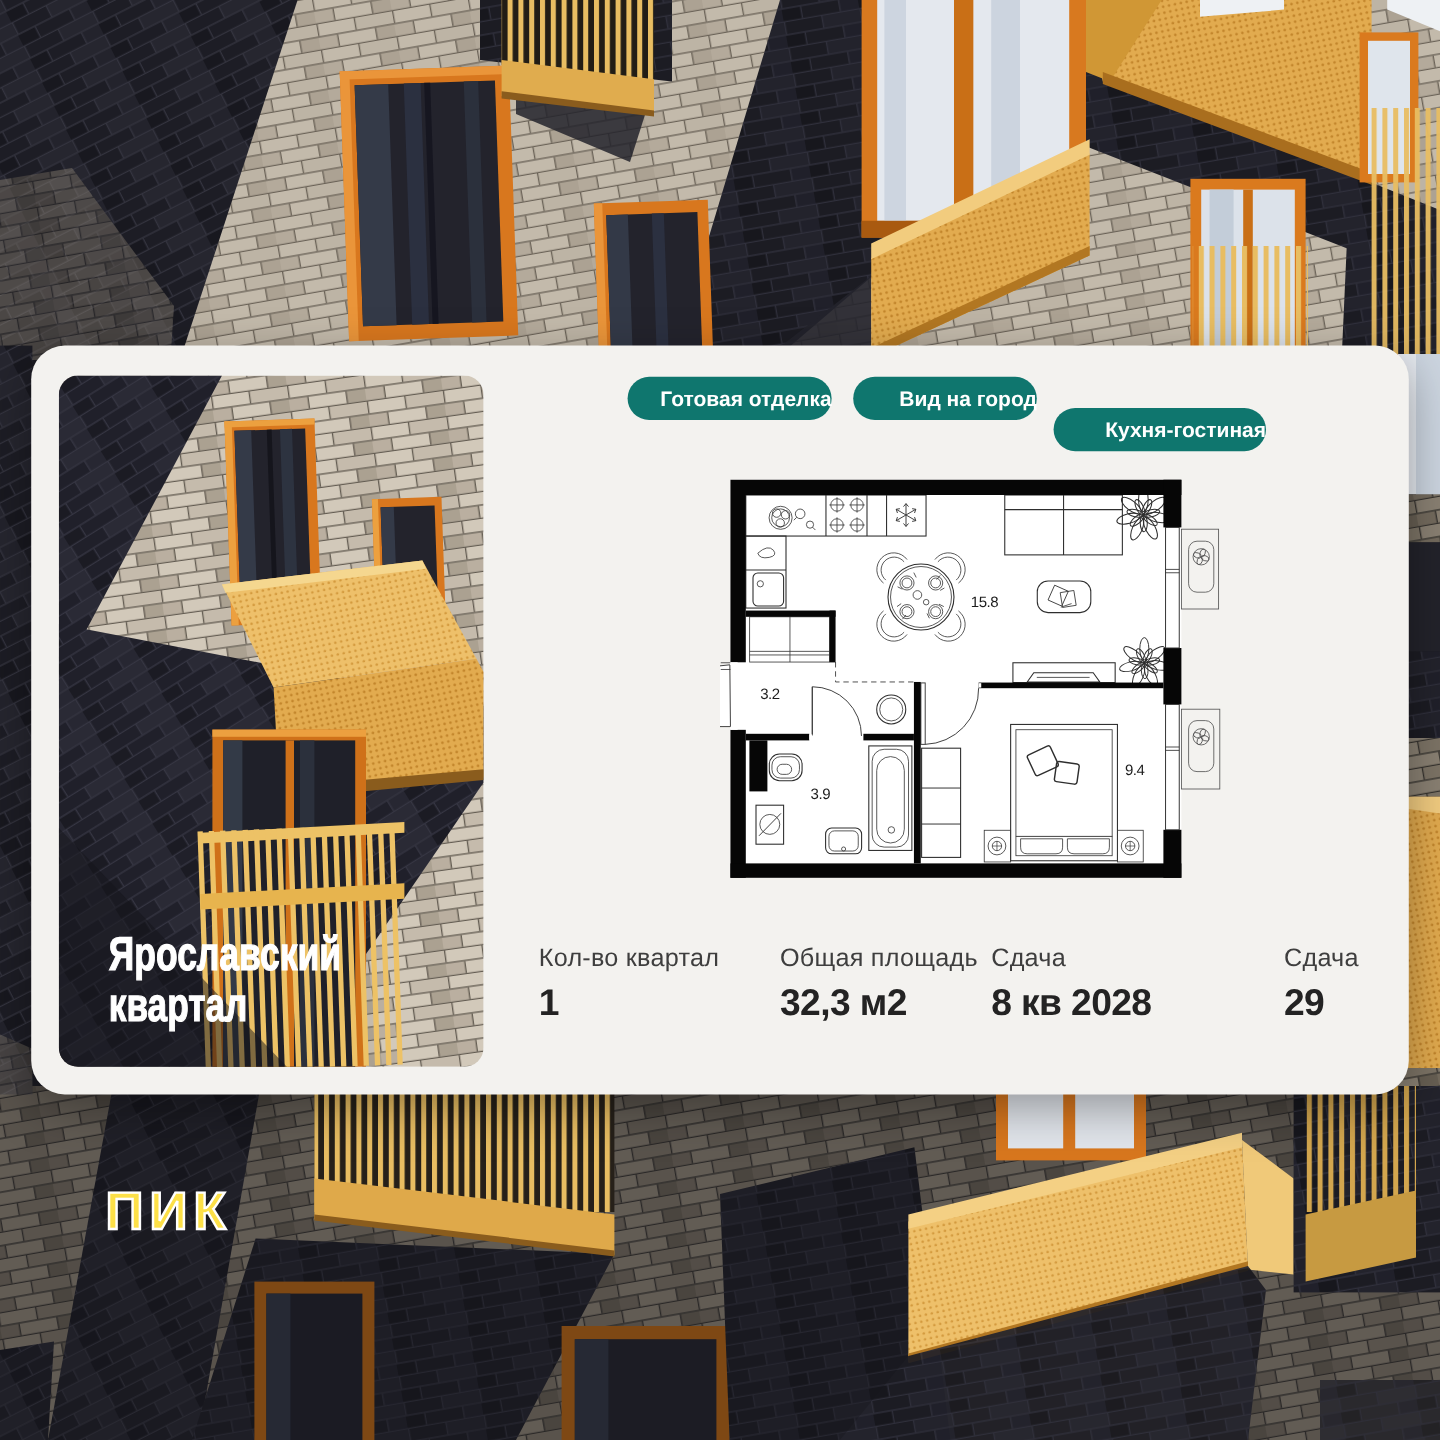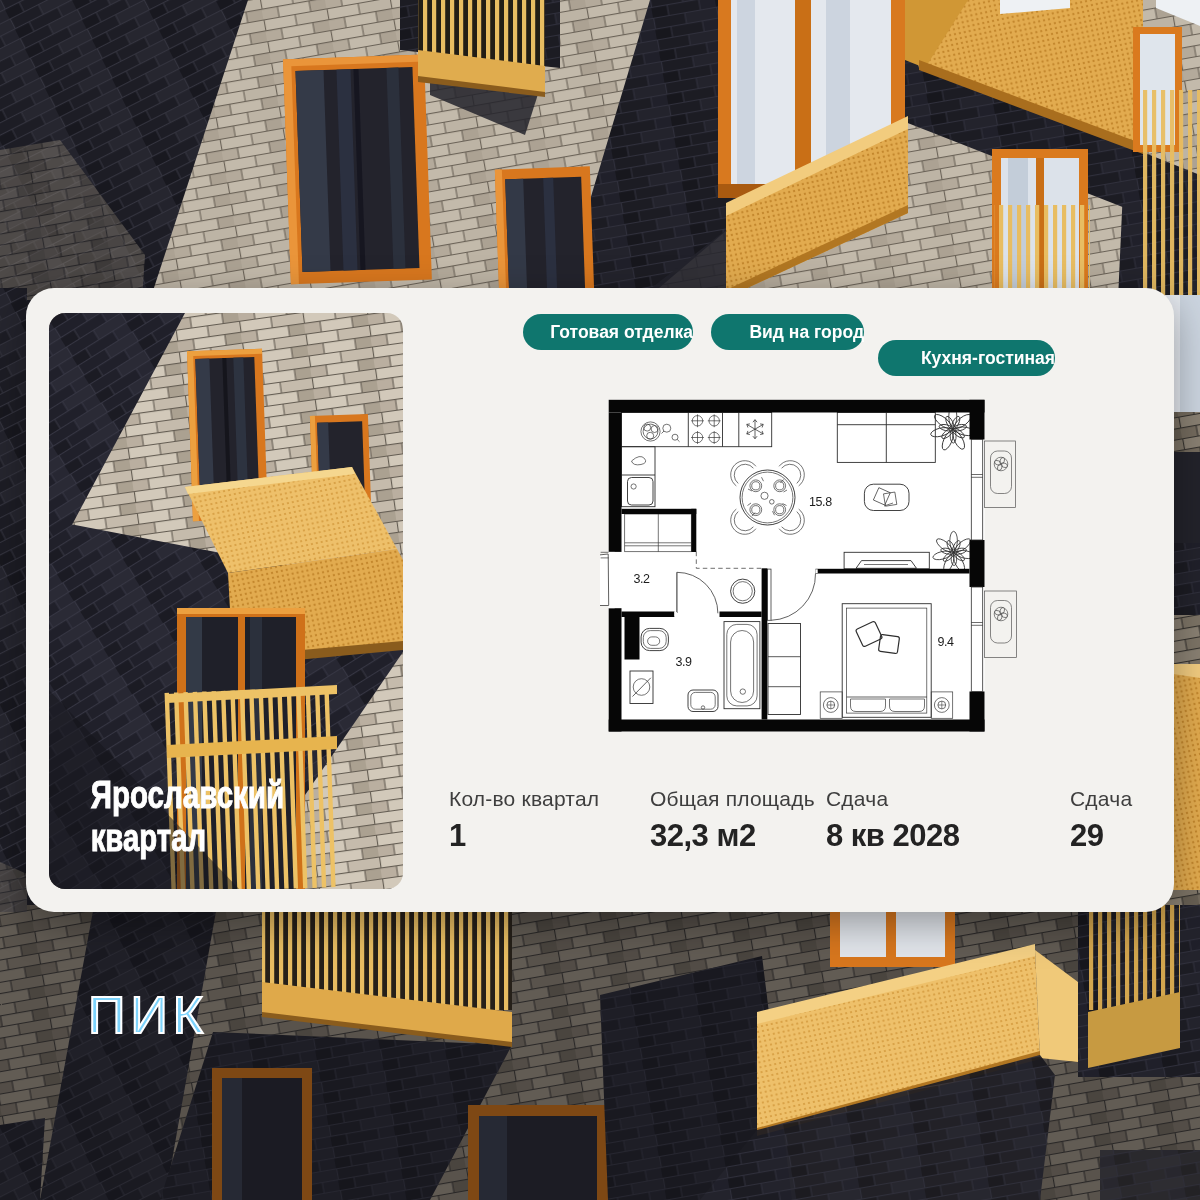--- a/index.html
+++ b/index.html
@@ -5,21 +5,21 @@
 body{width:1200px;height:1200px;overflow:hidden;background:#1b1b22;font-family:"Liberation Sans",sans-serif;}
 #stage{position:relative;width:1200px;height:1200px;}
 #bg{position:absolute;left:0;top:0;}
 #card{position:absolute;left:26px;top:288px;width:1148px;height:624px;background:#f3f2ef;border-radius:28px;box-shadow:0 12px 40px rgba(0,0,0,.35);}
 #photo{position:absolute;left:23px;top:25px;border-radius:16px;overflow:hidden;width:354px;height:576px;}
 .chip{position:absolute;top:26px;height:36px;background:#0f766e;color:#fff;border-radius:18px;font-weight:bold;font-size:17.5px;line-height:36px;text-align:right;white-space:nowrap;}
 #plan{position:absolute;left:574px;top:104px;}
 .col{position:absolute;top:500px;}
 .lab{font-size:21px;color:#3e3e3e;line-height:21px;letter-spacing:0.2px;}
 .val{font-size:31px;font-weight:bold;color:#232323;line-height:30px;margin-top:12px;letter-spacing:-0.5px;}
-#logo{position:absolute;left:88px;top:985px;color:#7dd3fc;font-weight:normal;font-size:52px;letter-spacing:5px;-webkit-text-stroke:2px #fff;}
+#logo{position:absolute;left:88px;top:985px;color:#fde047;font-weight:bold;font-size:44px;letter-spacing:5px;-webkit-text-stroke:2px #fff;}
 </style></head><body>
 <div id="stage">
 <svg id="bg" width="1200" height="1200" viewBox="0 0 1200 1200">
 <defs>
 <pattern id="pBeige" width="64" height="22" patternUnits="userSpaceOnUse" patternTransform="rotate(-10)">
  <rect width="64" height="22" fill="#c3baab"></rect>
  <rect x="32" width="32" height="10" fill="#bdb4a5"></rect>
  <rect y="11" width="16" height="10" fill="#b4aa9b"></rect>
  <rect x="48" y="11" width="16" height="10" fill="#aca293"></rect>
  <rect y="10" width="64" height="1.1" fill="#6a6257"></rect>

